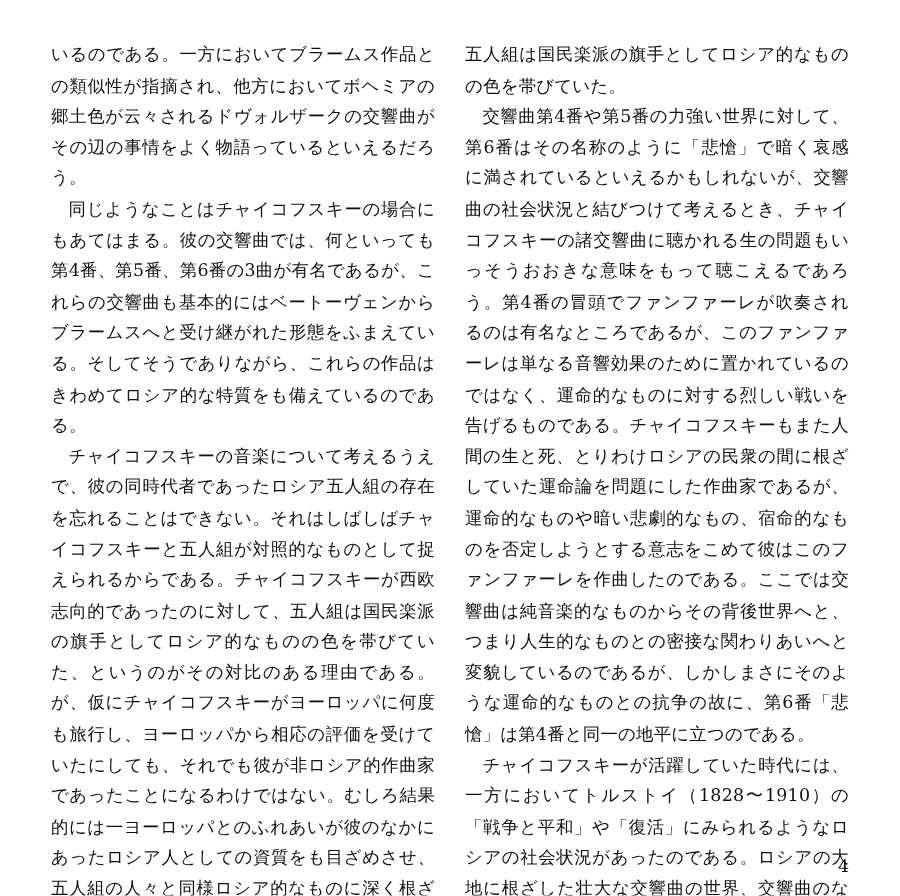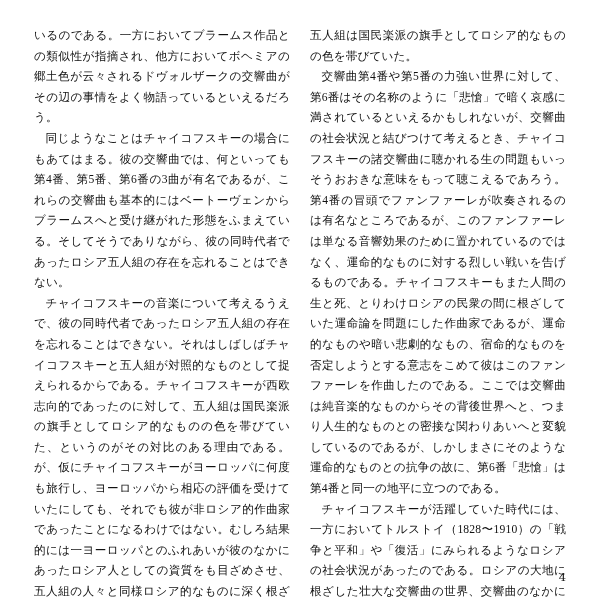--- a/index.html
+++ b/index.html
@@ -32,21 +32,20 @@
     width: 256px;
   }
   .col p {
     margin: 0 0 0 0;
     font-size: 11.6px;
     line-height: 20.6px;
     text-align: justify;
     text-justify: inter-character;
     letter-spacing: 0.15px;
     text-indent: 1em;
-    font-family: Liberation Serif, serif;
   }
   .col p.noindent {
     text-indent: 0;
   }
   .page-number {
     position: absolute;
     right: 34px;
     bottom: 14px;
     font-size: 11.5px;
     line-height: 1;
@@ -55,21 +54,21 @@
   }
 </style>
 </head>
 <body>
 
 <div class="page">
   <div class="columns">
 
     <div class="col">
       <p class="noindent">いるのである。一方においてブラームス作品との類似性が指摘され、他方においてボヘミアの郷土色が云々されるドヴォルザークの交響曲がその辺の事情をよく物語っているといえるだろう。</p>
-      <p>同じようなことはチャイコフスキーの場合にもあてはまる。彼の交響曲では、何といっても第4番、第5番、第6番の3曲が有名であるが、これらの交響曲も基本的にはベートーヴェンからブラームスへと受け継がれた形態をふまえている。そしてそうでありながら、彼の同時代者であったロシア五人組の存在を忘れることはできない。</p>
+      <p>同じようなことはチャイコフスキーの場合にもあてはまる。彼の交響曲では、何といっても第4番、第5番、第6番の3曲が有名であるが、これらの交響曲も基本的にはベートーヴェンからブラームスへと受け継がれた形態をふまえている。そしてそうでありながら、これらの作品はきわめてロシア的な特質をも備えているのである。</p>
       <p>チャイコフスキーの音楽について考えるうえで、彼の同時代者であったロシア五人組の存在を忘れることはできない。それはしばしばチャイコフスキーと五人組が対照的なものとして捉えられるからである。チャイコフスキーが西欧志向的であったのに対して、五人組は国民楽派の旗手としてロシア的なものの色を帯びていた、というのがその対比のある理由である。が、仮にチャイコフスキーがヨーロッパに何度も旅行し、ヨーロッパから相応の評価を受けていたにしても、それでも彼が非ロシア的作曲家であったことになるわけではない。むしろ結果的には一ヨーロッパとのふれあいが彼のなかにあったロシア人としての資質をも目ざめさせ、五人組の人々と同様ロシア的なものに深く根ざした作品を書かせたのであった。第4番以後の3曲の交響曲のなかにより明瞭に聴き取れるのも、このようなヨーロッパ的なものとの出会いに</p>
     </div>
 
     <div class="col">
       <p class="noindent">五人組は国民楽派の旗手としてロシア的なものの色を帯びていた。</p>
       <p>交響曲第4番や第5番の力強い世界に対して、第6番はその名称のように「悲愴」で暗く哀感に満されているといえるかもしれないが、交響曲の社会状況と結びつけて考えるとき、チャイコフスキーの諸交響曲に聴かれる生の問題もいっそうおおきな意味をもって聴こえるであろう。第4番の冒頭でファンファーレが吹奏されるのは有名なところであるが、このファンファーレは単なる音響効果のために置かれているのではなく、運命的なものに対する烈しい戦いを告げるものである。チャイコフスキーもまた人間の生と死、とりわけロシアの民衆の間に根ざしていた運命論を問題にした作曲家であるが、運命的なものや暗い悲劇的なもの、宿命的なものを否定しようとする意志をこめて彼はこのファンファーレを作曲したのである。ここでは交響曲は純音楽的なものからその背後世界へと、つまり人生的なものとの密接な関わりあいへと変貌しているのであるが、しかしまさにそのような運命的なものとの抗争の故に、第6番「悲愴」は第4番と同一の地平に立つのである。</p>
       <p>チャイコフスキーが活躍していた時代には、一方においてトルストイ（1828〜1910）の「戦争と平和」や「復活」にみられるようなロシアの社会状況があったのである。ロシアの大地に根ざした壮大な交響曲の世界、交響曲のなかに活用されているロシア民謡、民衆的な舞曲、社会的抑圧や悲惨な状態、そしてそういったものを</p>
     </div>
 
   </div>

